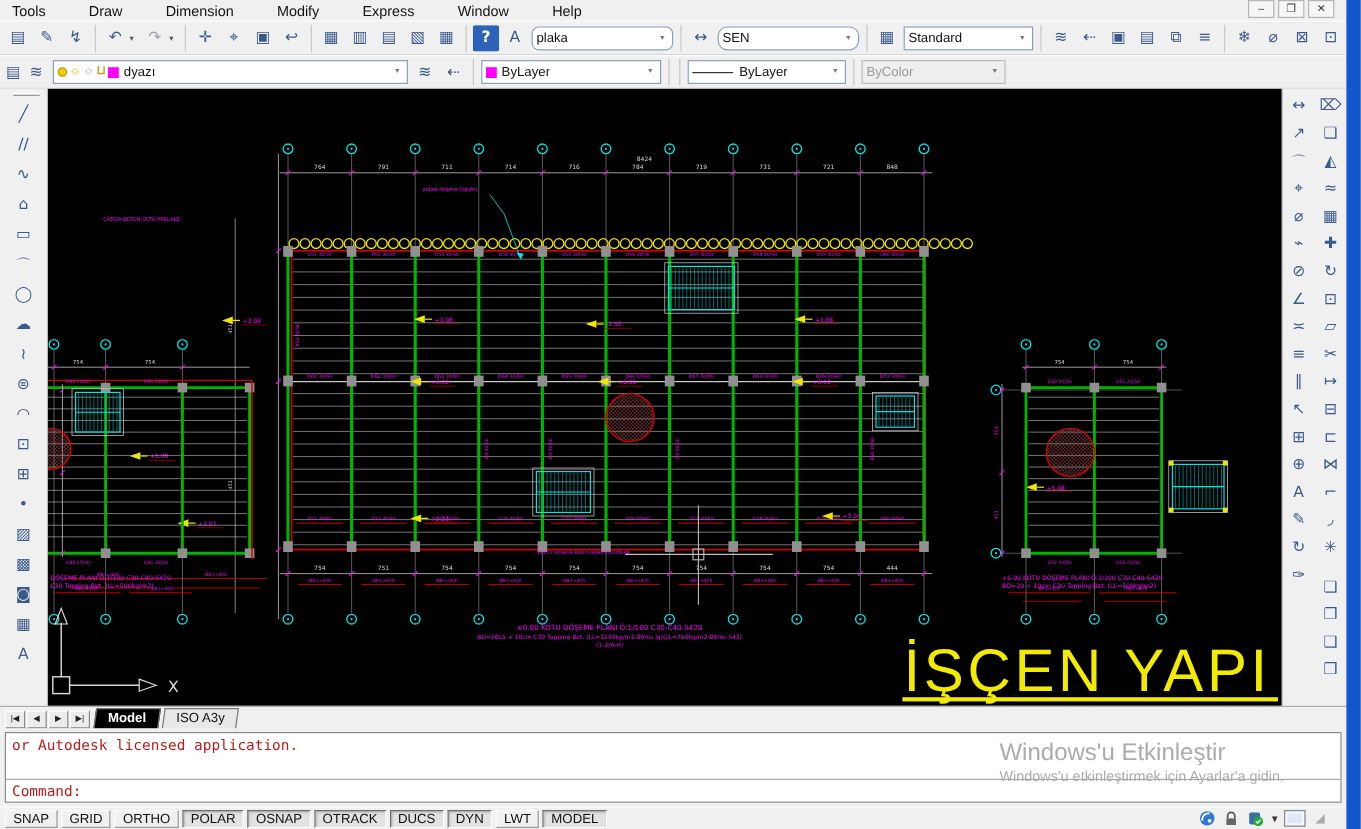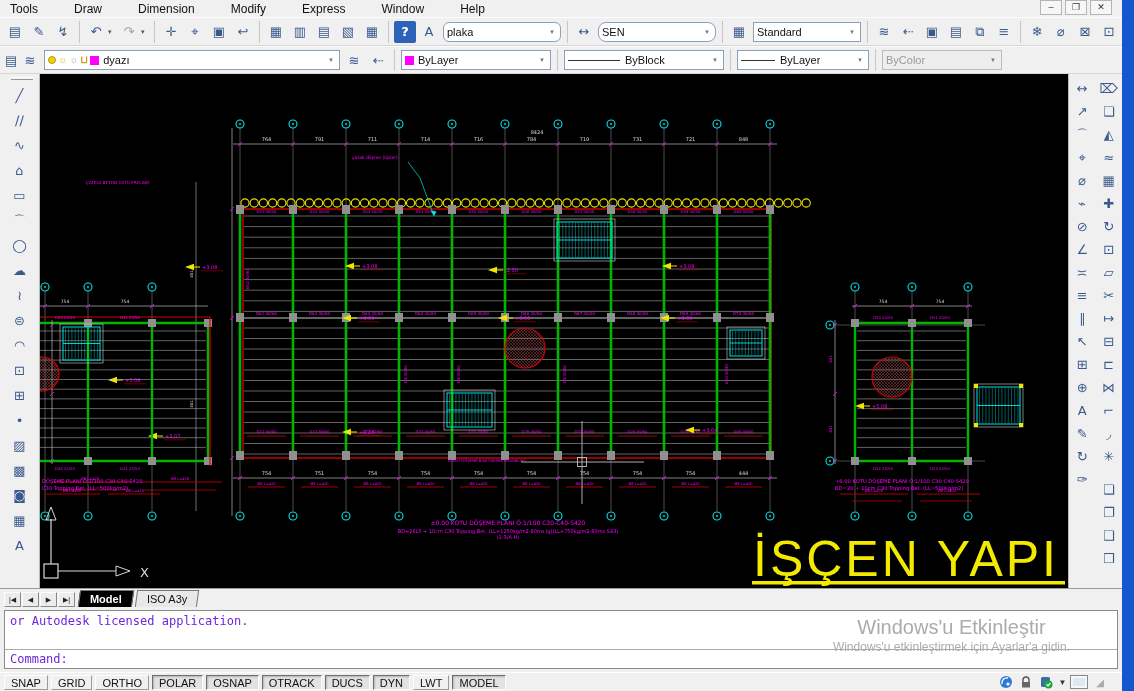--- a/index.html
+++ b/index.html
@@ -55,24 +55,24 @@
           padding-left:4px;border-top:1px solid #9a9a9a;}
   .navbtn{width:17px;height:15px;border:1px solid;border-color:#fdfdfd #8a8a8a #8a8a8a #fdfdfd;
           background:#ececec;font-size:7px;text-align:center;line-height:13px;color:#222;margin-right:1px;}
   .tab{height:17px;padding:0 10px;font-size:11px;line-height:16px;border:1px solid #777;
        border-bottom:none;background:#e8e8e8;color:#111;transform:skewX(-8deg);margin-left:3px;}
   .tab span{display:inline-block;transform:skewX(8deg);}
   .tab.active{background:#000;color:#fff;font-weight:bold;}
   
   .cmd{width:1122px;height:65px;background:#f0f0f0;padding:3px 4px;position:relative;}
   .cmdbox{width:100%;height:100%;background:#fff;border:1px solid #8a8a8a;
-          font-family:"DejaVu Sans Mono",monospace;font-size:12px;color:#6d28d9;}
+          font-family:"DejaVu Sans Mono",monospace;font-size:12px;color:#b91c1c;}
   .cmdhist{height:39px;padding:3px 5px;border-bottom:1px solid #aaa;}
   .cmdprompt{height:18px;padding:2px 5px;}
-  .wmark{position:absolute;right:52px;top:8px;text-align:center;color:#ababab;
+  .wmark{position:absolute;right:52px;top:8px;text-align:left;color:#ababab;
          font-family:"Liberation Sans",sans-serif;pointer-events:none;}
   .wmark .w1{font-size:20px;line-height:24px;}
   .wmark .w2{font-size:12px;line-height:16px;}
   
   .status{width:1122px;height:19px;background:#f0f0f0;display:flex;align-items:center;
           padding:0 4px;border-top:1px solid #fdfdfd;}
   .sbtn{font-size:11px;color:#111;padding:0 6px;height:15px;line-height:14px;margin-right:3px;
         border:1px solid;border-color:#fdfdfd #9a9a9a #9a9a9a #fdfdfd;background:#f0f0f0;}
   .sbtn.on{border-color:#6e6e6e #fdfdfd #fdfdfd #6e6e6e;background:#e2e2e2;
            box-shadow:inset 1px 1px 2px rgba(0,0,0,.2);}
@@ -177,25 +177,20 @@
     </span>
     <span class="tbtn">≋</span>
     <span class="tbtn">⇠</span>
     <span class="sep"></span>
     <span class="combo" style="width:150px;">
       <span class="sw" id="colswatch" style="background: rgb(255, 0, 255);"></span>
       <span class="cname">ByLayer</span>
       <span class="arr">▼</span>
     </span>
     <span class="sep"></span>
-    <span class="combo" style="width:160px;">
-      <span class="ltline"></span>
-      <span class="cname">ByBlock</span>
-      <span class="arr">▼</span>
-    </span>
     <span class="sep"></span>
     <span class="combo" style="width:132px;">
       <span class="ltline" style="width:34px;"></span>
       <span class="cname">ByLayer</span>
       <span class="arr">▼</span>
     </span>
     <span class="sep"></span>
     <span class="combo dis" style="width:120px;">
       <span class="cname">ByColor</span>
       <span class="arr">▼</span>

